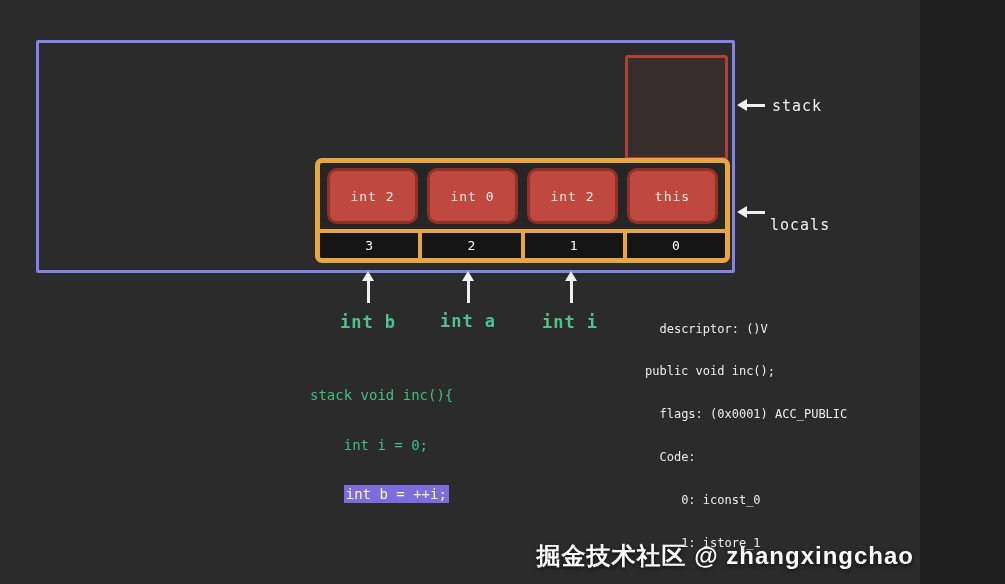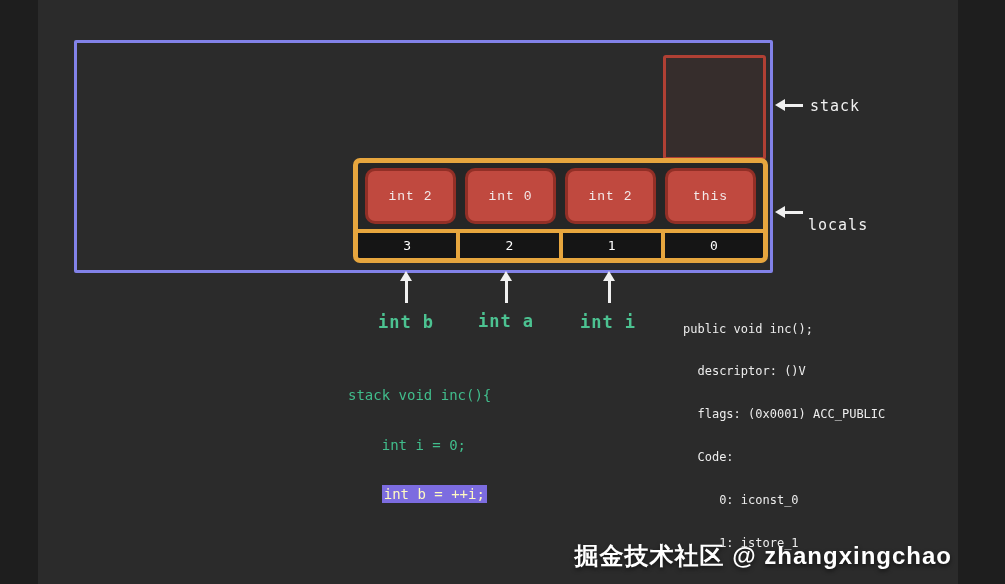--- a/index.html
+++ b/index.html
@@ -3,21 +3,20 @@
 <meta charset="utf-8">
 <style>
   * { margin: 0; padding: 0; box-sizing: border-box; }
   body { background: #1e1e1e; font-family: "DejaVu Sans Mono", monospace; }
   .canvas {
     position: relative;
     width: 920px;
     height: 584px;
     background: #2b2b2b;
     overflow: hidden;
-    margin-left: 38px;
   }
 
   
   .purple-frame {
     position: absolute;
     left: 36px; top: 40px;
     width: 699px; height: 233px;
     border: 3px solid #8282e8;
     border-radius: 2px;
   }
@@ -46,21 +45,20 @@
   .slot {
     flex: 1;
     height: 56px;
     background: #c0493f;
     border: 3px solid #922f26;
     border-radius: 10px;
     display: flex; align-items: center; justify-content: center;
     color: #f3eaea;
     font-size: 13px;
     letter-spacing: 1px;
-    font-family: Liberation Mono, monospace;
   }
   .index-row { display: flex; height: 29px; border-top: 4px solid #e7a63e; }
   .index-cell {
     flex: 1;
     background: #151515;
     color: #ffffff;
     font-size: 13px;
     display: flex; align-items: center; justify-content: center;
     border-right: 4px solid #e7a63e;
   }
@@ -182,22 +180,22 @@
   <div class="var-label" style="left:541px; top:312px;">int i</div>
 
   <div class="source-code">
     <div><span></span><span>stack void inc(){</span></div>
     <div><span>    </span><span>int i = 0;</span></div>
     <div><span>    </span><span class="hl">int b = ++i;</span></div>
     
   </div>
 
   <div class="bytecode">
+    <div><span>  </span><span>descriptor: ()V</span></div>
     <div><span></span><span>public void inc();</span></div>
-    <div><span>  </span><span>descriptor: ()V</span></div>
     <div><span>  </span><span>flags: (0x0001) ACC_PUBLIC</span></div>
     <div><span>  </span><span>Code:</span></div>
     <div><span>     </span><span>0: iconst_0</span></div>
     <div><span>     </span><span>1: istore_1</span></div>
     
     
     
     
     
     

